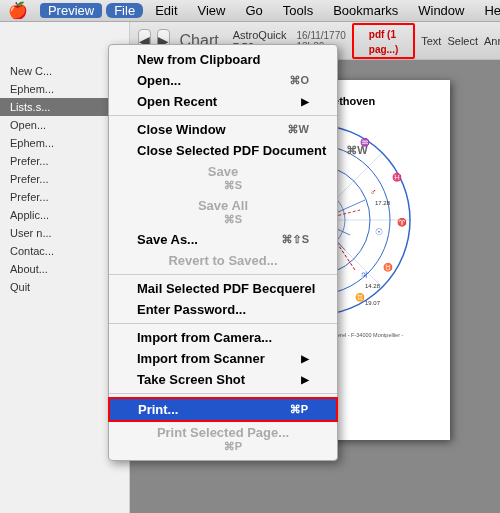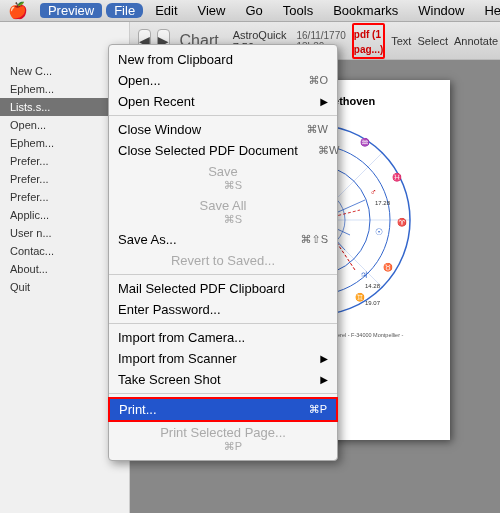--- a/index.html
+++ b/index.html
@@ -107,21 +107,21 @@
       cursor: pointer;
       color: #444;
     }
     .toolbar-label {
       font-size: 16px;
       color: #555;
       margin-left: 4px;
     }
     .pdf-badge-container {
       border: 2px solid red;
-      padding: 1px 0;
+      padding: 1px 15px;
       border-radius: 2px;
     }
 
     
     .main-content {
       position: absolute;
       top: 38px;
       left: 130px;
       right: 0;
       bottom: 0;
@@ -166,25 +166,26 @@
       border: 1px solid #aaa;
       box-shadow: 3px 3px 10px rgba(0,0,0,0.4);
       z-index: 2000;
       padding: 4px 0;
       border-radius: 4px;
     }
     .menu-item {
       display: flex;
       align-items: center;
       justify-content: space-between;
-      padding: 3px 9px;
+      padding: 3px 28px;
       font-size: 13px;
       color: #000;
       cursor: pointer;
       white-space: nowrap;
+      font-weight: bold;
     }
     .menu-item.print-highlighted {
       background: #2255cc;
       color: white;
       border: 2px solid #ff0000;
       margin: 0 -1px;
     }
     .menu-item.disabled {
       color: #aaa;
       flex-direction: column;
@@ -376,21 +377,21 @@
     <div class="menu-item">
       <span>Save As...</span>
       <span class="menu-shortcut">⌘⇧S</span>
     </div>
     <div class="menu-item disabled">
       <span>Revert to Saved...</span>
       <span class="menu-shortcut"></span>
     </div>
     <div class="menu-divider"></div>
     <div class="menu-item">
-      <span>Mail Selected PDF Clipboard</span>
+      <span>Mail Selected PDF Becquerel</span>
       <span class="menu-shortcut"></span>
     </div>
     <div class="menu-item">
       <span>Enter Password...</span>
       <span class="menu-shortcut"></span>
     </div>
     <div class="menu-divider"></div>
     <div class="menu-item">
       <span>Import from Camera...</span>
       <span class="menu-shortcut"></span>

